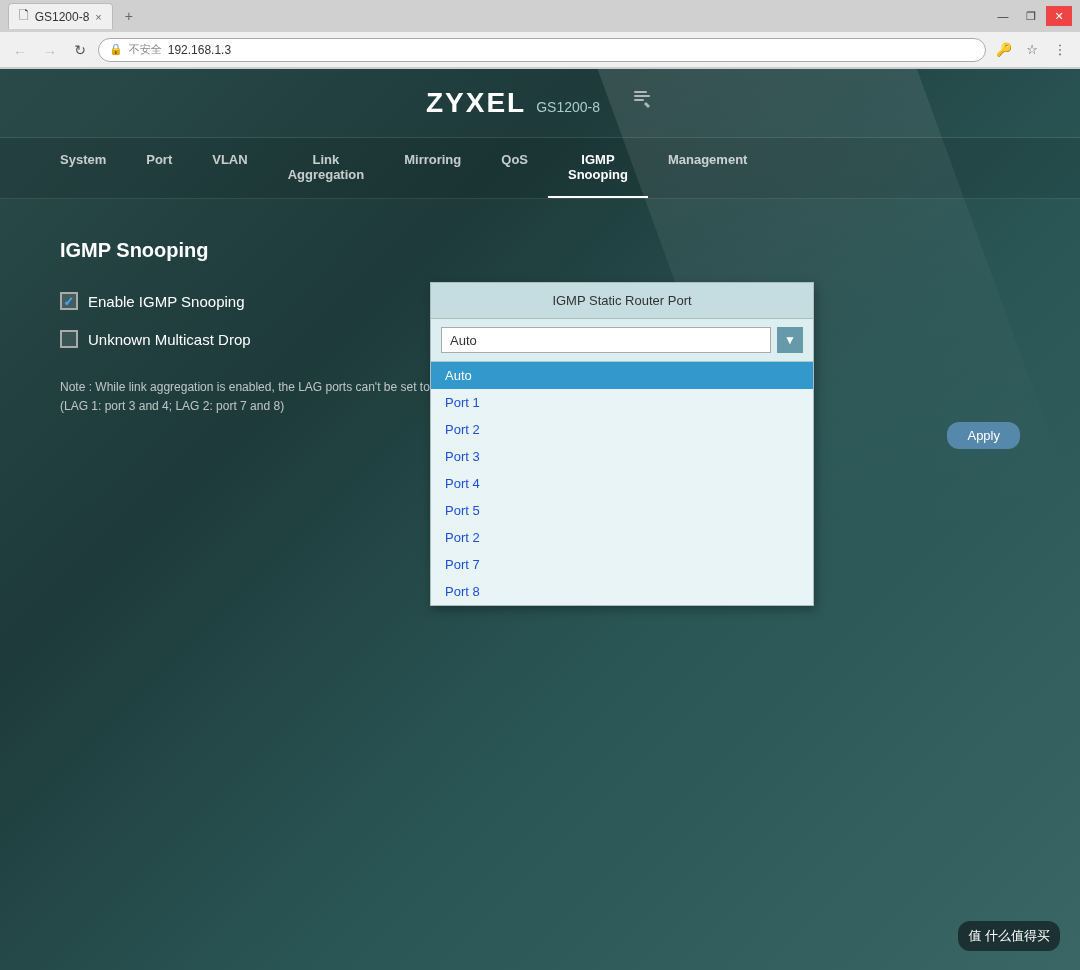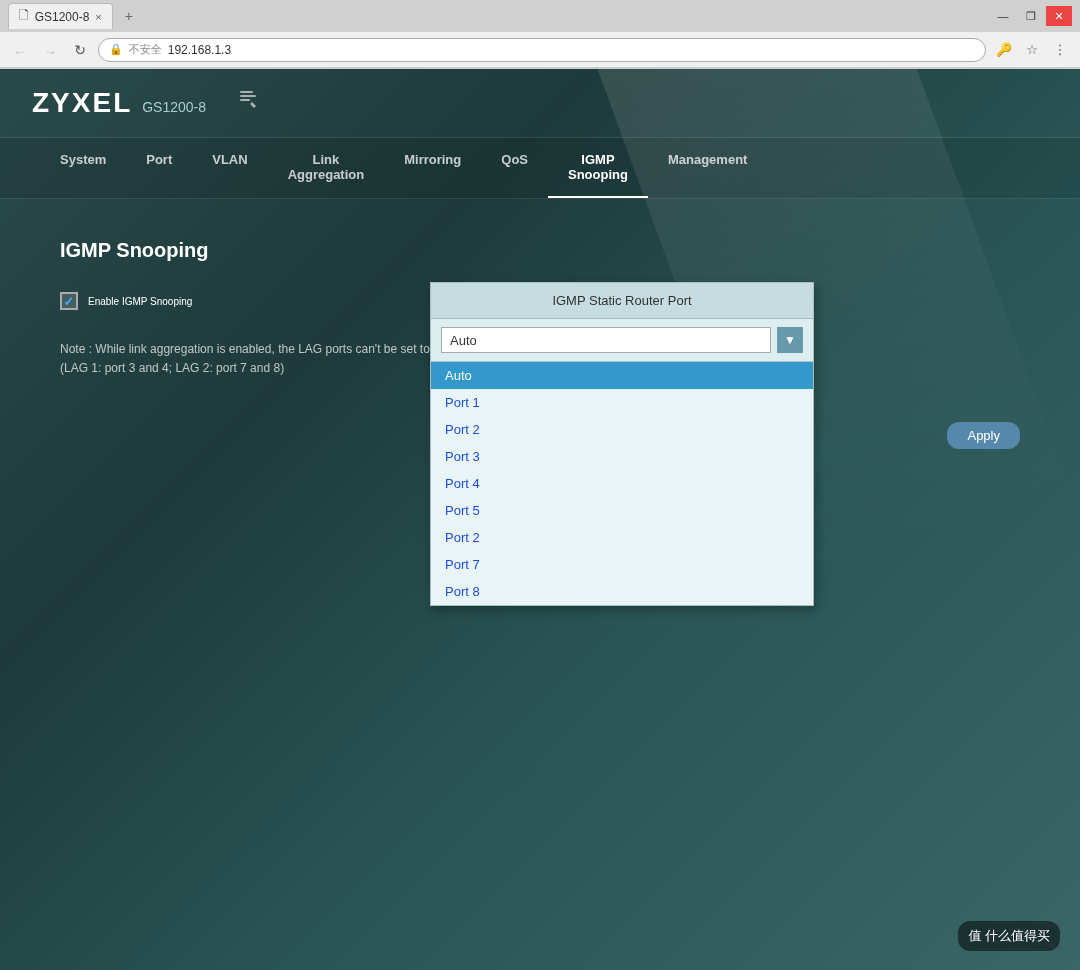--- a/index.html
+++ b/index.html
@@ -141,21 +141,21 @@
       height: 600px;
       background: linear-gradient(180deg, rgba(255,255,255,0.12) 0%, rgba(255,255,255,0.03) 60%, transparent 100%);
       transform: rotate(-20deg);
       pointer-events: none;
     }
 
     
     .header {
       display: flex;
       align-items: center;
-      justify-content: flex-start;
+      justify-content: center;
       padding: 18px 32px;
       border-bottom: 1px solid rgba(255,255,255,0.1);
       gap: 30px;
     }
     .logo-area {
       display: flex;
       align-items: baseline;
       gap: 10px;
     }
     .logo-zyxel {
@@ -235,21 +235,21 @@
     .checkbox-box.checked {
       background: rgba(255,255,255,0.15);
     }
     .checkbox-check {
       color: #4af;
       font-size: 13px;
       font-weight: bold;
     }
     .checkbox-label {
       color: white;
-      font-size: 10px;
+      font-size: 15px;
     }
 
     .note-text {
       color: rgba(255,255,255,0.7);
       font-size: 12px;
       margin-top: 30px;
       line-height: 1.6;
     }
 
     
@@ -416,20 +416,24 @@
 
     <div class="form-area">
 
       <div class="checkbox-row">
         <div class="checkbox-box checked">
           <span class="checkbox-check">✓</span>
         </div>
         <span class="checkbox-label">Enable IGMP Snooping</span>
       </div>
 
+      <div class="checkbox-row">
+        <div class="checkbox-box"></div>
+        <span class="checkbox-label">Unknown Multicast Drop</span>
+      </div>
 
       <div class="note-text">
         Note : While link aggregation is enabled, the LAG ports can't be set to a static router port.<br>
         (LAG 1: port 3 and 4; LAG 2: port 7 and 8)
       </div>
 
       <div class="dropdown-panel">
         <div class="dropdown-panel-header">IGMP Static Router Port</div>
         <div class="dropdown-select-row">
           <div class="dropdown-select-box">Auto</div>

